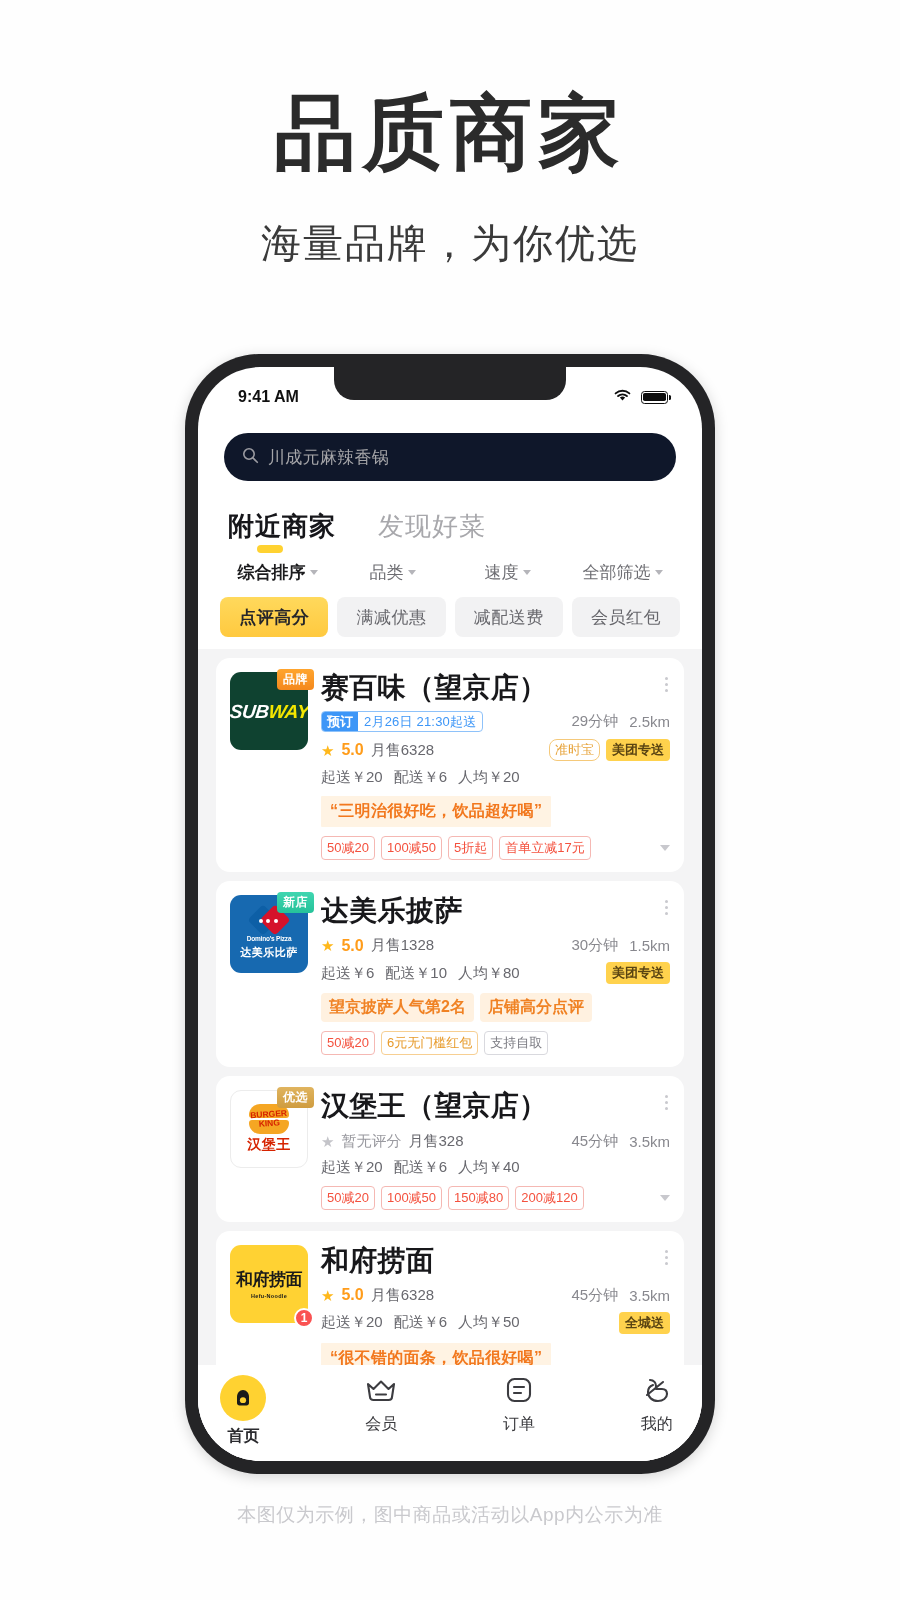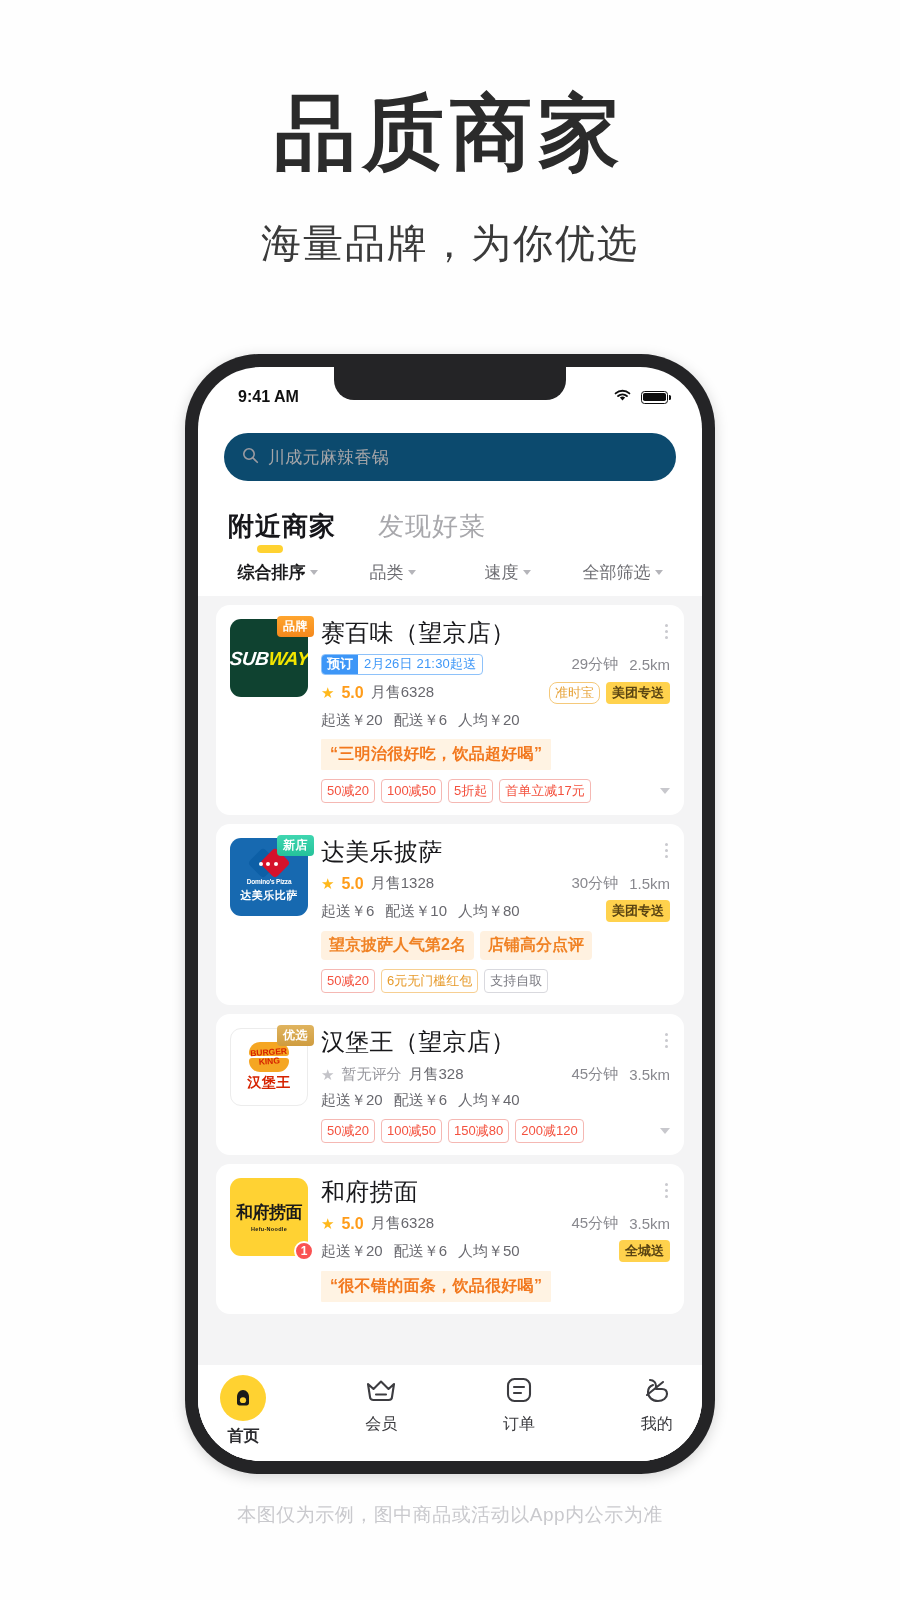--- a/index.html
+++ b/index.html
@@ -85,21 +85,21 @@
     right: -4px; top: 3.6px;
     width: 2.2px; height: 5px;
     background: #0d0d0d; border-radius: 0 1.5px 1.5px 0;
   }
   .batt i { display:block; width:100%; height:100%; background:#0d0d0d; border-radius:1.8px; }
 
   
   .searchwrap { padding: 14px 26px 0 26px; }
   .searchbar {
     height: 48px;
-    background: #0c4a6e;
+    background: #0f172a;
     border-radius: 26px;
     display: flex; align-items: center;
     padding: 0 18px; gap: 9px;
   }
   .searchbar .ph { font-size: 17px; color: #a5a5a8; letter-spacing: .3px; }
 
   
   .tabs {
     display: flex; align-items: flex-end; gap: 42px;
     padding: 17px 30px 0 30px;
@@ -232,21 +232,21 @@
     font-size: 12px; font-weight: 700;
     display: flex; align-items: center; justify-content: center;
     border: 2px solid #fff;
     z-index: 6;
   }
 
   
   .cbody { flex: 1; min-width: 0; }
   .crow { display: flex; align-items: center; }
   .shopname {
-    font-size: 24px; font-weight: 400; color: #18181b;
+    font-size: 28px; font-weight: 700; color: #18181b;
     letter-spacing: .3px; line-height: 1.15;
   }
   .dots {
     margin-left: auto; align-self: flex-start;
     display: flex; flex-direction: column; gap: 3px; padding: 5px 2px 0 8px;
   }
   .dots i { width: 3px; height: 3px; border-radius: 50%; background: #c9c9ce; display:block; }
 
   .reserve-row { margin-top: 7px; display: flex; align-items: center; }
   .reserve {
@@ -400,20 +400,26 @@
         <div class="sortitem">
           <span>速度</span>
           <span class="caret"></span>
         </div>
         <div class="sortitem">
           <span>全部筛选</span>
           <span class="caret"></span>
         </div>
       </div>
 
+      <div class="chips">
+        <div class="chip active">点评高分</div>
+        <div class="chip">满减优惠</div>
+        <div class="chip">减配送费</div>
+        <div class="chip">会员红包</div>
+      </div>
 
       <div class="listwrap">
 
         <div class="card">
           <div class="logobox">
             <div class="logo logo-subway">
               <span class="sw-text">
                 <span class="a">SUB</span><span class="b">WAY</span>
               </span>
             </div>

